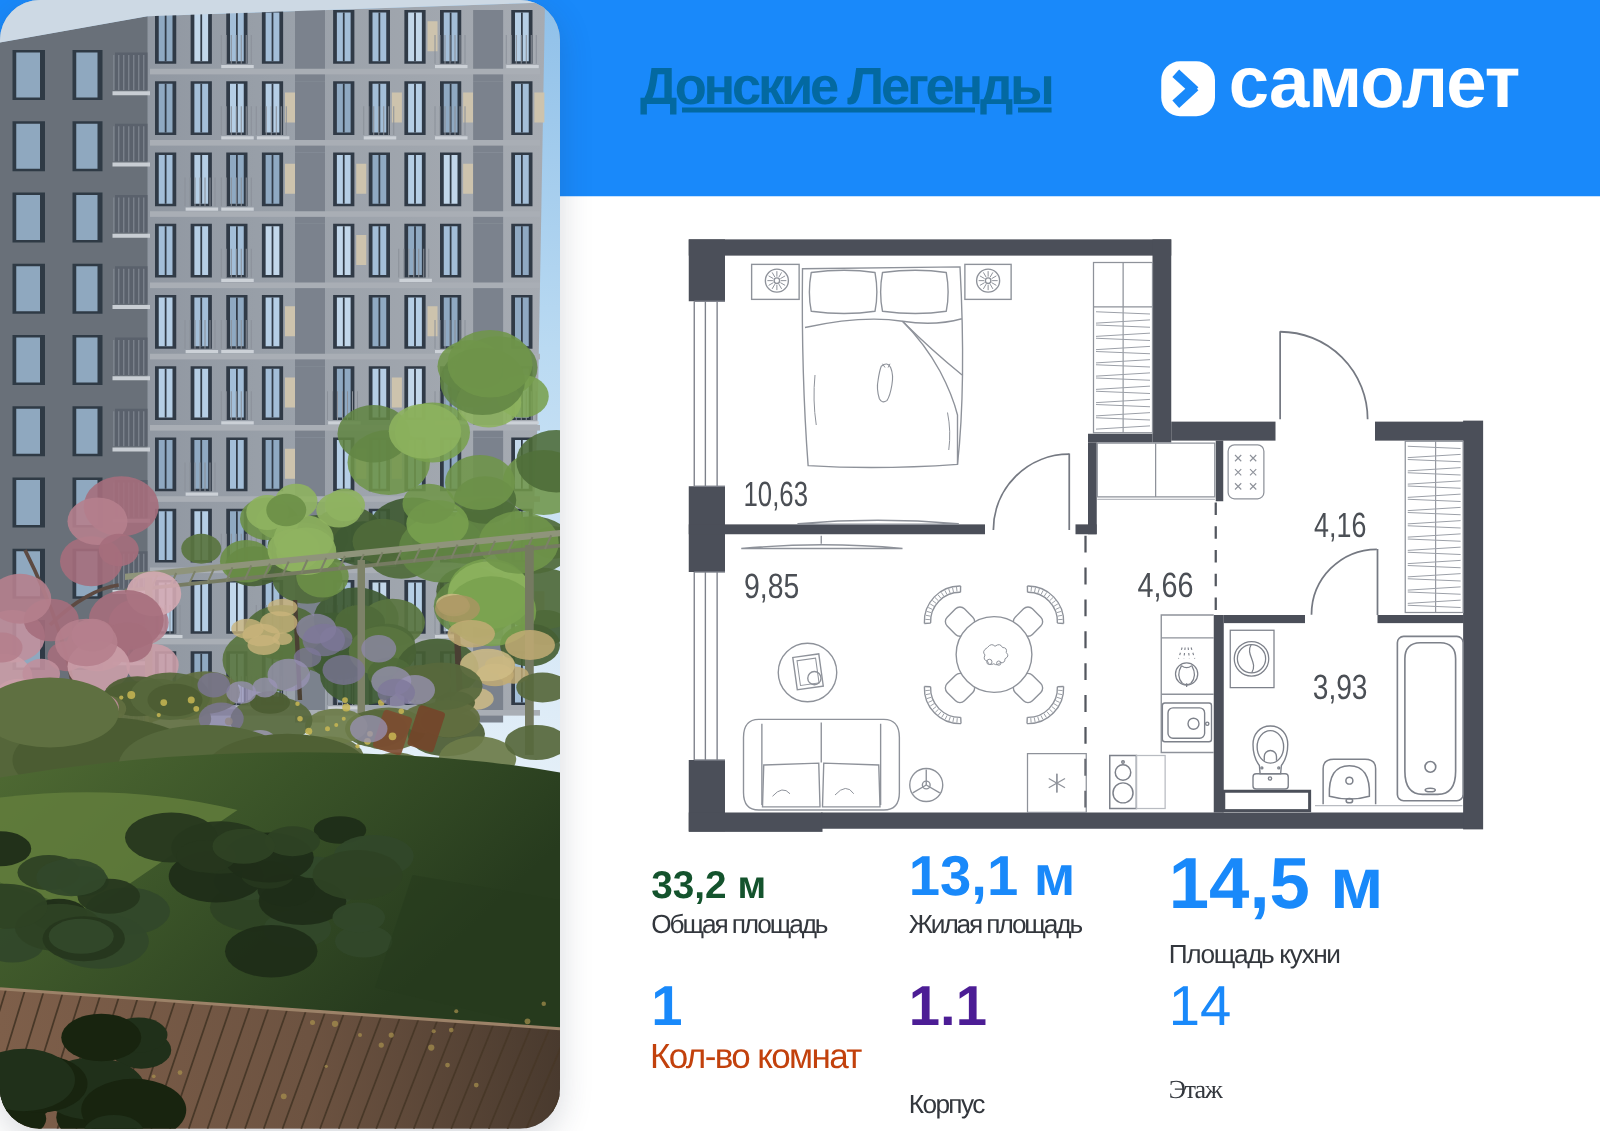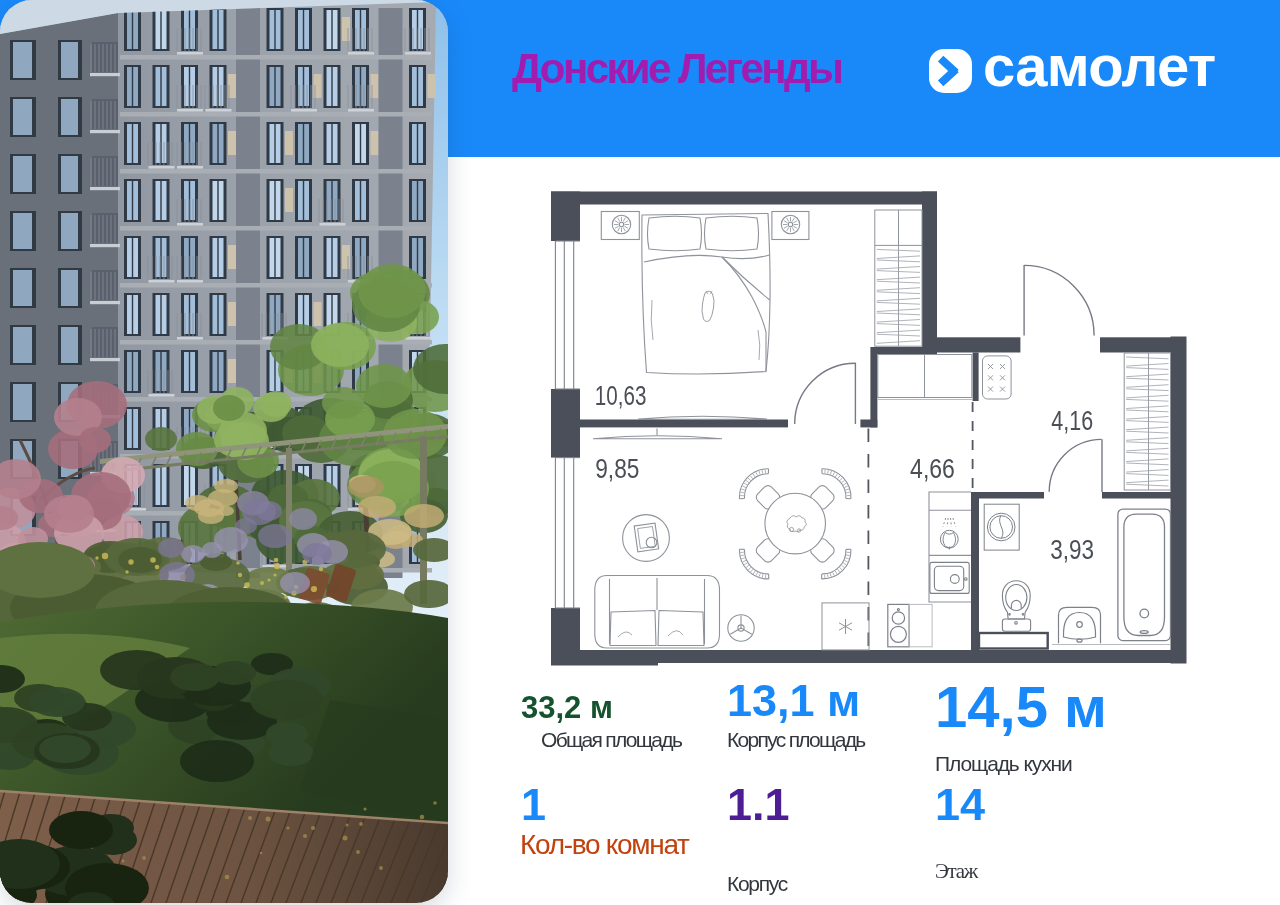--- a/index.html
+++ b/index.html
@@ -5,21 +5,21 @@
   html,body{margin:0;padding:0;}
   body{width:1280px;height:905px;background:#ffffff;overflow:hidden;position:relative;
        font-family:"Liberation Sans", sans-serif;transform:translateZ(0);}
   .abs{position:absolute;}
 </style>
 </head>
 <body>
 
 <div class="abs" style="left:0;top:0;width:1280px;height:157px;background:#1989fa;"></div>
 
-<div class="abs" style="left:512px;top:48px;line-height:1;color:#a21caf;font-size:42px;font-weight:700;letter-spacing:-2.6px;">Донские Легенды</div>
+<div class="abs" style="left:512px;top:48px;line-height:1;color:#0369a1;font-size:42px;font-weight:700;letter-spacing:-2.6px;text-decoration:underline;">Донские Легенды</div>
 
 <svg class="abs" style="left:925px;top:44px;" width="300" height="56" viewBox="0 0 300 56">
 
   <g>
     <rect x="4" y="5" width="43" height="44" rx="15" fill="#ffffff"></rect>
     <line x1="15.6" y1="14.6" x2="31" y2="28.7" stroke="#1989fa" stroke-width="8"></line>
       <line x1="15.6" y1="39.4" x2="31" y2="25.3" stroke="#1989fa" stroke-width="8"></line>
   </g>
 
   <text x="58" y="41.5" font-size="58" font-weight="700" fill="#ffffff" letter-spacing="-0.7">самолет</text>
@@ -430,39 +430,39 @@
       <ellipse cx="1144.2" cy="632" rx="4" ry="1.4"></ellipse>
     </g>
 
 <line x1="1052" y1="644.5" x2="1170" y2="644.5" stroke="#b8bbc1" stroke-width="1"></line>
 
 <text x="1050.2" y="558.9" font-size="28" fill="#4b4f55" textLength="43.8" lengthAdjust="spacingAndGlyphs" font-family="Liberation Sans, sans-serif">3,93</text>
 </svg>
 
 <div class="abs" style="left:521px;top:692px;line-height:1;color:#14532d;font-size:31px;font-weight:700;">33,2 м</div>
 
-<div class="abs" style="left:521px;top:729.3px;line-height:1;color:#33373d;font-size:21px;letter-spacing:-1.7px;margin-left:20px;">Общая площадь</div>
+<div class="abs" style="left:521px;top:729.3px;line-height:1;color:#33373d;font-size:21px;letter-spacing:-1.7px;">Общая площадь</div>
 
 <div class="abs" style="left:727px;top:678px;line-height:1;color:#1989fa;font-size:45px;font-weight:700;">13,1 м</div>
 
-<div class="abs" style="left:727px;top:729.3px;line-height:1;color:#33373d;font-size:21px;letter-spacing:-1.7px;">Корпус площадь</div>
+<div class="abs" style="left:727px;top:729.3px;line-height:1;color:#33373d;font-size:21px;letter-spacing:-1.7px;">Жилая площадь</div>
 
 <div class="abs" style="left:935px;top:678px;line-height:1;color:#1989fa;font-size:58px;font-weight:700;">14,5 м</div>
 
 <div class="abs" style="left:935px;top:729.3px;line-height:1;color:#33373d;font-size:21px;letter-spacing:-1.1px;margin-top:24px;">Площадь кухни</div>
 
 <div class="abs" style="left:521px;top:781.5px;line-height:1;color:#1989fa;font-size:45px;font-weight:700;">1</div>
 
 <div class="abs" style="left:520px;top:831.3px;line-height:1;color:#c2410c;font-size:28px;letter-spacing:-1.3px;">Кол-во комнат</div>
 
 <div class="abs" style="left:727px;top:781.5px;line-height:1;color:#4c1d95;font-size:45px;font-weight:700;">1.1</div>
 
 <div class="abs" style="left:727px;top:873px;line-height:1;color:#33373d;font-size:21px;letter-spacing:-1.3px;">Корпус</div>
 
-<div class="abs" style="left:935px;top:781.5px;line-height:1;color:#1989fa;font-size:45px;font-weight:700;">14</div>
+<div class="abs" style="left:935px;top:781.5px;line-height:1;color:#1989fa;font-size:45px;font-weight:400;">14</div>
 
 <div class="abs" style="left:935px;top:861px;line-height:1;color:#33373d;font-size:21px;letter-spacing:-1.3px;font-family:Liberation Serif, serif;">Этаж</div>
 
 <div class="abs" style="left:0;top:0;width:448px;height:903px;border-radius:32px;overflow:hidden;box-shadow:0 8px 26px rgba(40,50,70,.18);">
 <svg id="photo" width="448" height="903" viewBox="0 0 448 903">
 <rect width="448" height="903" fill="#9ba1ab"></rect>
 <defs>
 <linearGradient id="sky" x1="0" y1="0" x2="0" y2="1">
           <stop offset="0" stop-color="#8fc0e9"></stop>
           <stop offset="0.45" stop-color="#badaf2"></stop>

